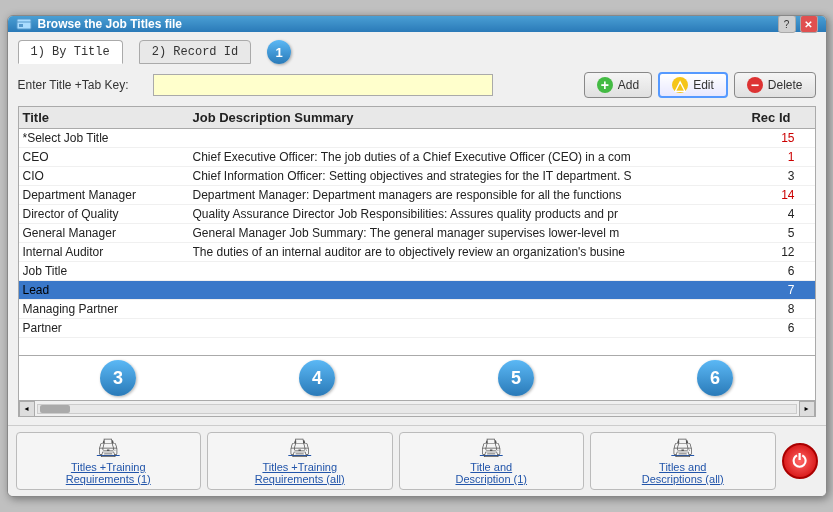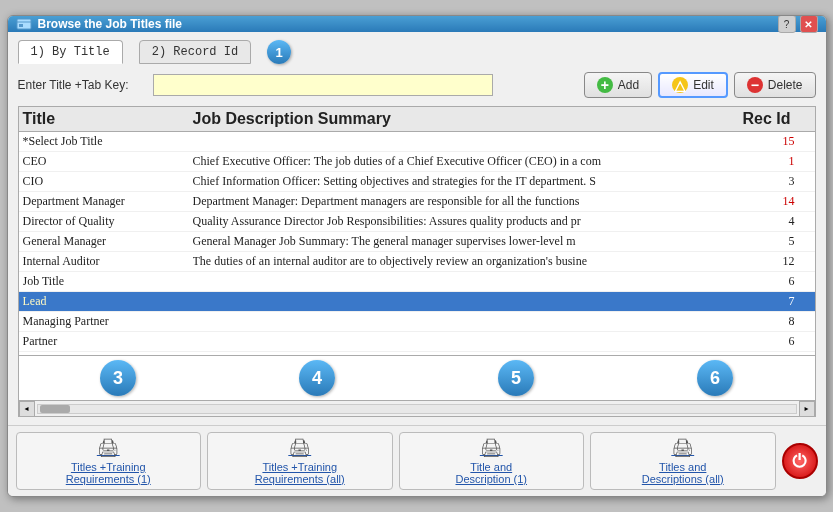--- a/index.html
+++ b/index.html
@@ -165,44 +165,43 @@
       position: relative;
     }
     .table-header {
       display: grid;
       grid-template-columns: 170px 1fr 70px;
       background: #e8e8e8;
       border-bottom: 1px solid #aaa;
       padding: 3px 4px;
     }
     .th {
-      font-size: 16px;
+      font-size: 13px;
       font-weight: bold;
       color: #222;
     }
     .th.right { text-align: right; padding-right: 20px; }
     .table-body {
       overflow-y: scroll;
       height: calc(100% - 24px);
     }
     .table-row {
       display: grid;
       grid-template-columns: 170px 1fr 70px;
       padding: 2px 4px;
       border-bottom: 1px solid #f0f0f0;
     }
     .table-row.selected { background: #3a78c9; color: white; }
-    .table-row.selected .td { color: #fef9c3; }
+    .table-row.selected .td { color: #000000; }
     .td {
       font-size: 12px;
       color: #222;
       overflow: hidden;
       white-space: nowrap;
       text-overflow: ellipsis;
-      font-family: Liberation Serif, serif;
     }
     .td.red { color: #cc0000; }
     .td.right { text-align: right; padding-right: 16px; }
     .table-row.selected .td.red { color: white; }
 
     .number-badges-row {
       display: flex;
       justify-content: space-around;
       padding: 4px 0;
       background: white;

